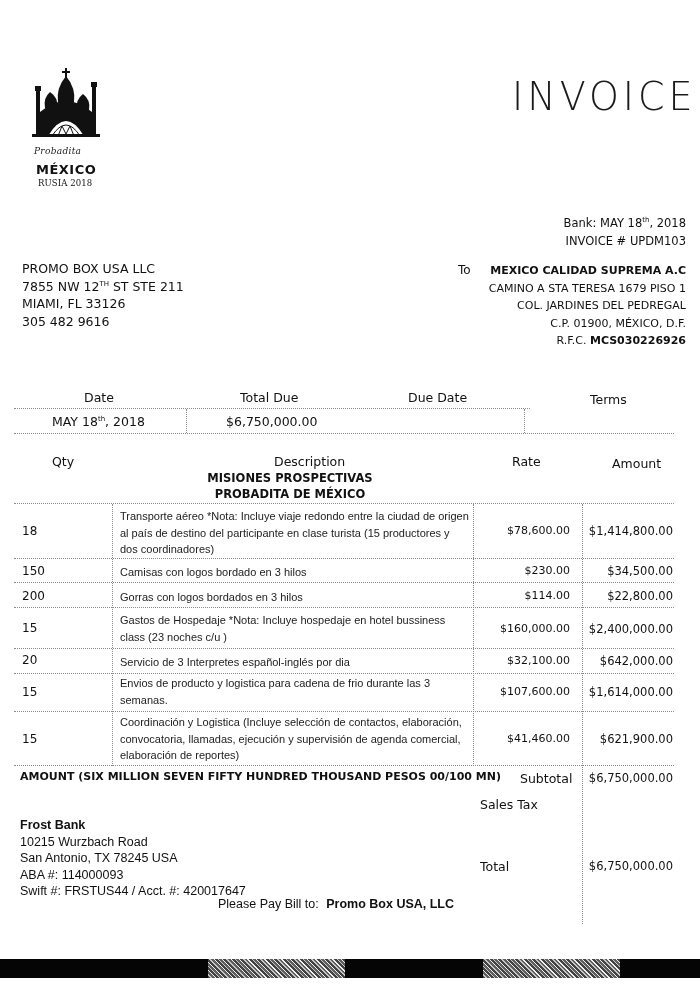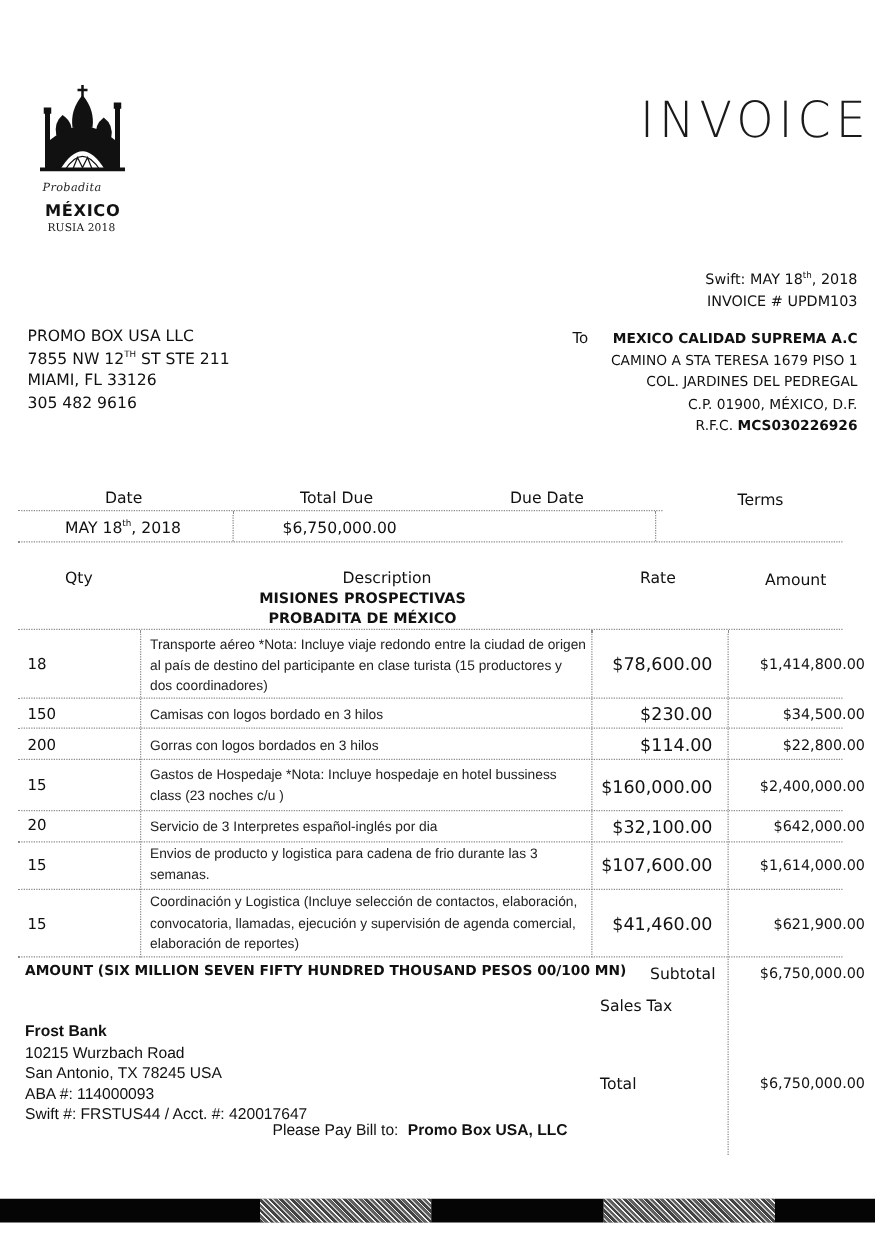--- a/index.html
+++ b/index.html
@@ -28,22 +28,22 @@
     .dotline { position: absolute; border-top: 1px dotted #8a8a8a; height: 0; }
     .vdot { position: absolute; border-left: 1px dotted #8a8a8a; width: 0; }
     .sum-val { top: 414px; font-size: 12.5px; }
 
     
     .ih { top: 454px; font-size: 12.5px; }
     .section-title { left: 0; width: 580px; text-align: center; font-weight: bold; font-size: 11.5px; line-height: 16px; }
 
     .qty { left: 22px; font-size: 12px; }
     .desc { left: 120px; width: 350px; font-family: "Liberation Sans", sans-serif; font-size: 11px; line-height: 16.5px; color: #222; }
-    .rate { right: 130px; font-size: 14px; text-align: right; margin-left: 48px; }
-    .amt { right: 8px; font-size: 11.5px; text-align: center; }
+    .rate { right: 130px; font-size: 11px; text-align: right; margin-left: 48px; }
+    .amt { right: 27px; font-size: 11.5px; text-align: center; }
 
     .amount-words { left: 20px; top: 770px; font-weight: bold; font-size: 11px; }
     .tot-label { font-size: 12.5px; }
     .bank { left: 20px; top: 817px; font-family: "Liberation Sans", sans-serif; font-size: 12.5px; line-height: 16.5px; }
     .paybill { left: 218px; top: 897px; font-family: "Liberation Sans", sans-serif; font-size: 12.5px; }
 
     
     .band { top: 959px; height: 19px; }
     .band-black { background: #050505; }
     .band-noise { background:
@@ -78,21 +78,21 @@
   </svg>
 </div>
 <div class="abs logo-script">Probadita</div>
 <div class="abs logo-mexico">MÉXICO</div>
 <div class="abs logo-rusia">RUSIA 2018</div>
 
 <div class="abs invoice-title">INVOICE</div>
 
 <div class="abs meta">
   <div>
-    <span>Swift:</span>
+    <span>Bank:</span>
     <span>MAY 18</span><span class="sup">th</span><span>, 2018</span>
   </div>
   <div>
     <span>INVOICE #</span>
     <span>UPDM103</span>
   </div>
 </div>
 
 <div class="abs from">
   <div>PROMO BOX USA LLC</div>

